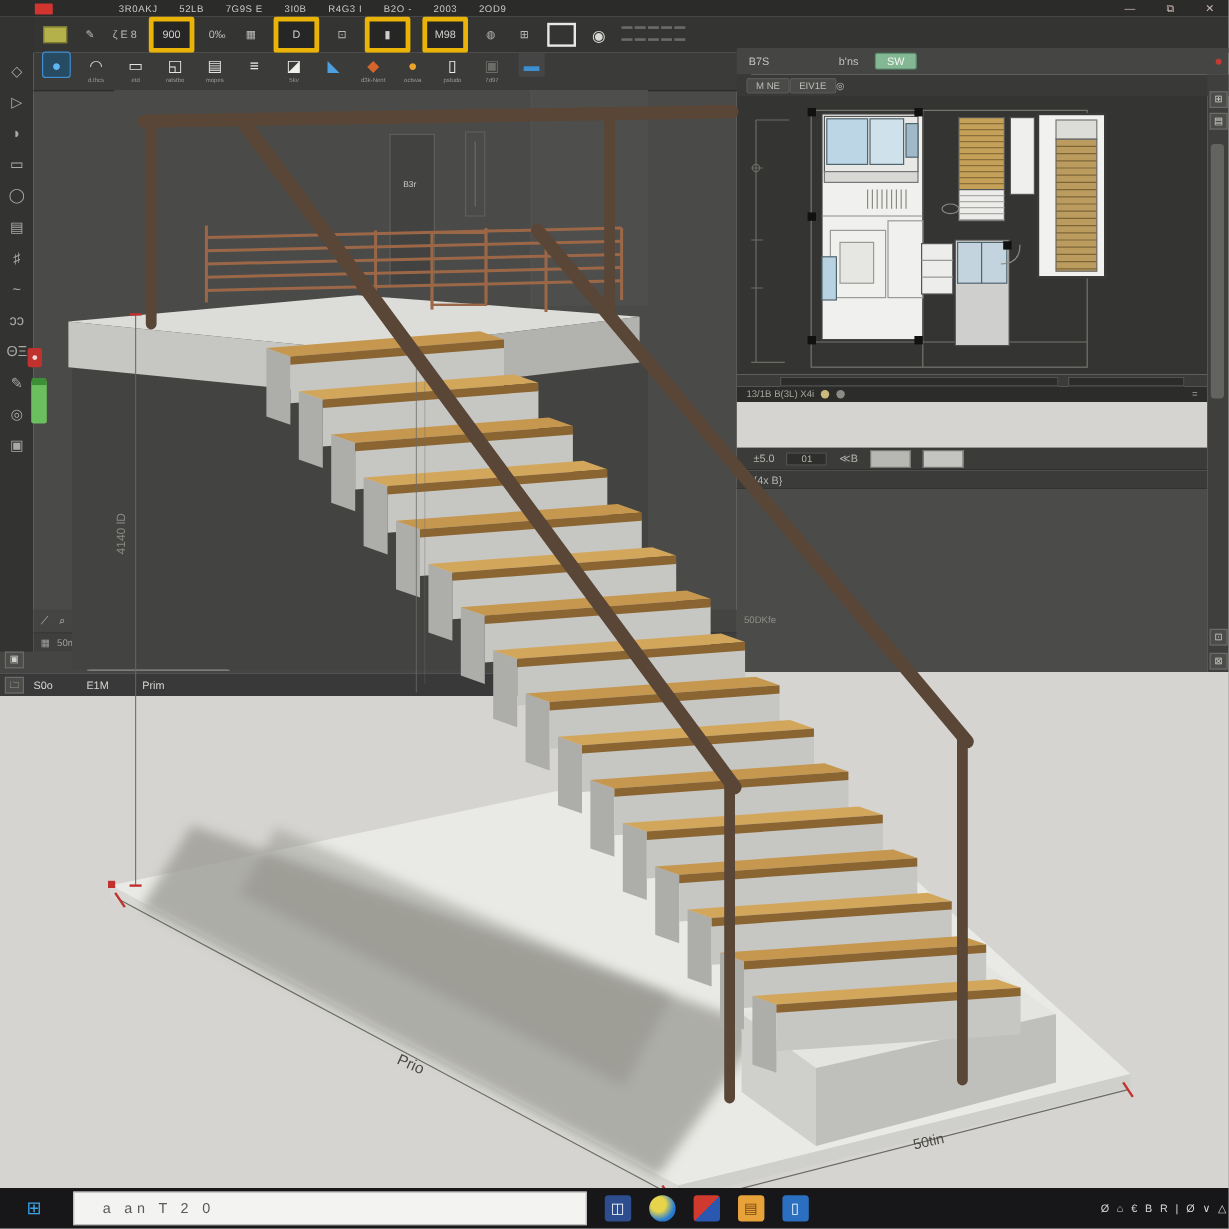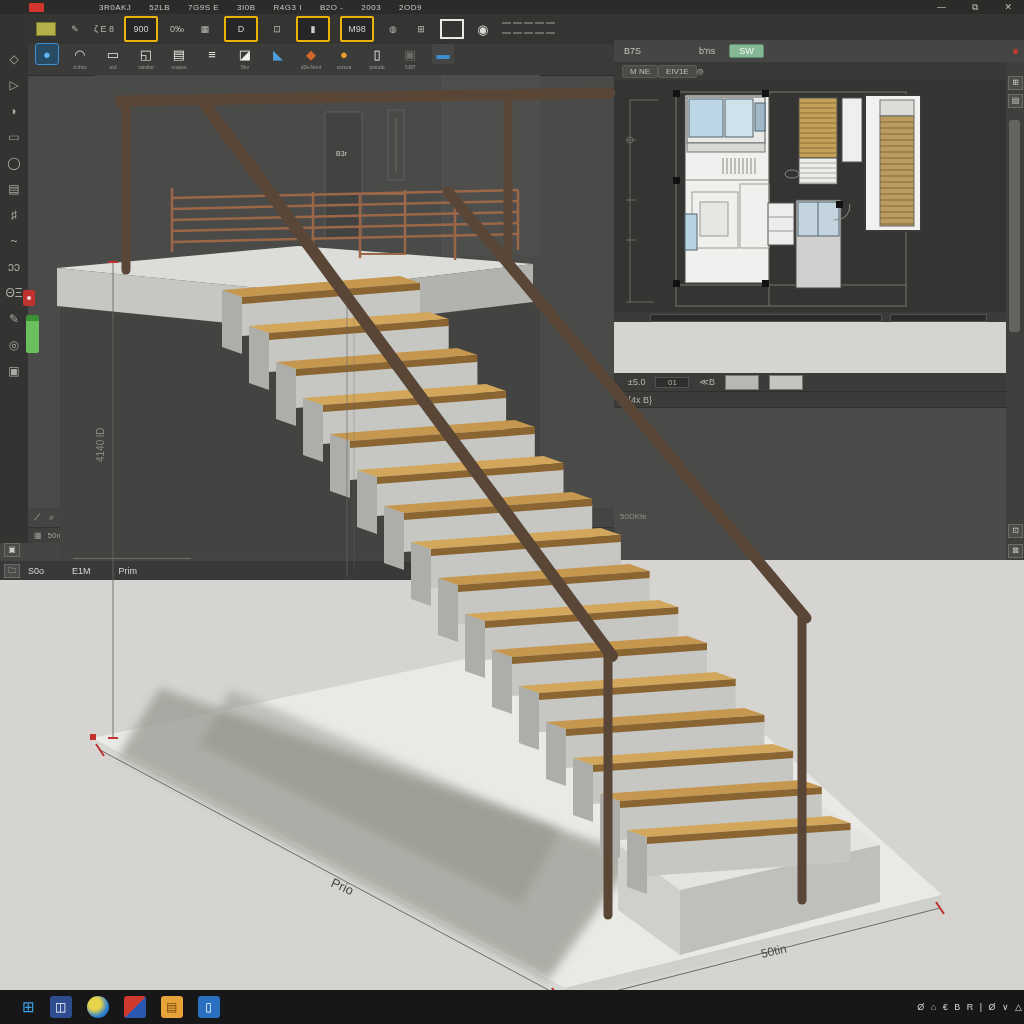--- a/index.html
+++ b/index.html
@@ -9,21 +9,21 @@
   
   .titlebar{left:0;top:0;width:1024px;height:14px;background:#2b2b2a;z-index:2;
             display:flex;align-items:center;font-size:8px;color:#c9c9c6;}
   .appchip{width:15px;height:9px;background:#d23530;margin-left:29px;border-radius:1px;}
   .menus{display:flex;gap:18px;margin-left:55px;letter-spacing:.5px;}
   .menus span{cursor:default;}
   .winbtns{margin-left:auto;display:flex;gap:26px;margin-right:12px;color:#cdb9b4;font-size:9px;}
   .toolbar1{left:0;top:14px;width:1024px;height:30px;background:#343433;z-index:2;
             display:flex;align-items:center;color:#b9b9b6;font-size:9px;gap:10px;}
   .tb1i{display:flex;align-items:center;justify-content:center;min-width:18px;height:20px;}
-  .inset{background:#262626;border:2px solid #eab308;border-radius:2px;padding:1px 6px;color:#cfcfcc;}
+  .inset{background:#262626;border:4px solid #eab308;border-radius:2px;padding:1px 6px;color:#cfcfcc;}
   .grid10{display:grid;grid-template-columns:repeat(5,9px);grid-auto-rows:8px;gap:2px;}
   .grid10 i{background:#555553;border:1px solid #6a6a67;}
   .toolbar2{left:28px;top:44px;width:592px;height:31px;background:#3b3b3a;z-index:2;
             border-bottom:1px solid #2c2c2b;display:flex;align-items:flex-start;gap:7px;padding-left:6px;}
   .tile{width:26px;height:28px;display:flex;flex-direction:column;align-items:center;font-size:5px;color:#9a9a97;}
   .tileico{width:22px;height:20px;display:flex;align-items:center;justify-content:center;font-size:13px;border-radius:2px;}
   .sel{background:#274b63;outline:1px solid #3d8fd4;}
   
   .sidebar{left:0;top:14px;width:28px;height:546px;background:#333332;z-index:2;
            display:flex;flex-direction:column;align-items:center;gap:12px;padding-top:38px;
@@ -370,20 +370,26 @@
         <rect x="222" y="121" width="7" height="7"></rect>
           <rect x="59" y="97" width="7" height="7"></rect>
       </g>
     </svg>
   </div>
   <div class="abs fp-strip">
     <i style="left:36px;width:230px"></i>
     <i style="left:276px;width:95px"></i>
   </div>
 
+  <div class="abs pr-head">
+    <span>13/1B B(3L)   X4i</span>
+    <span class="dotA"></span>
+    <span class="dotB"></span>
+    <span style="margin-left:auto;margin-right:8px">=</span>
+  </div>
   <div class="pr-row" style="top:373px">
     <span>±5.0</span>
     <span class="pr-val">01</span>
     <span>≪B</span>
     <span class="sw" style="background:#b7b7b4"></span>
     <span class="sw" style="background:#c4c4c1"></span>
   </div>
   <div class="pr-row" style="top:392px;height:16px">
     <span>{4x B}</span>
   </div>
@@ -546,20 +552,21 @@
       <line x1="936" y1="902" x2="944" y2="914" stroke="#c0322e" stroke-width="2"></line>
       <rect x="90" y="734" width="6" height="6" fill="#c0322e"></rect>
       <text x="330" y="886" font-size="13" fill="#4a4a45" transform="rotate(24 330 886)">Prio</text>
       <text x="762" y="958" font-size="12" fill="#4a4a45" transform="rotate(-13 762 958)">50tin</text>
       <text x="104" y="462" font-size="10" fill="#8a8a84" transform="rotate(-90 104 462)">4140 lD</text>
     </g>
   </svg>
 
   <div class="abs taskbar">
     <span class="startico">⊞</span>
+    <div class="searchbox">a an    T  2  0</div>
     <div class="tbi" style="background:#2d4d8f">◫</div>
     <div class="tbi" style="background:radial-gradient(circle at 35% 35%,#e8d44a 30%,#2a7fd4 65%,#1b5fa8);border-radius:50%"></div>
     <div class="tbi" style="background:linear-gradient(135deg,#d03a2e 50%,#2a58b0 50%)"></div>
     <div class="tbi" style="background:#e8a23a;color:#7a4a10">▤</div>
     <div class="tbi" style="background:#2a6fc0">▯</div>
     <span class="tray">Ø ⌂ € B R | Ø ∨ △</span>
   </div>
 
 </div>
 

